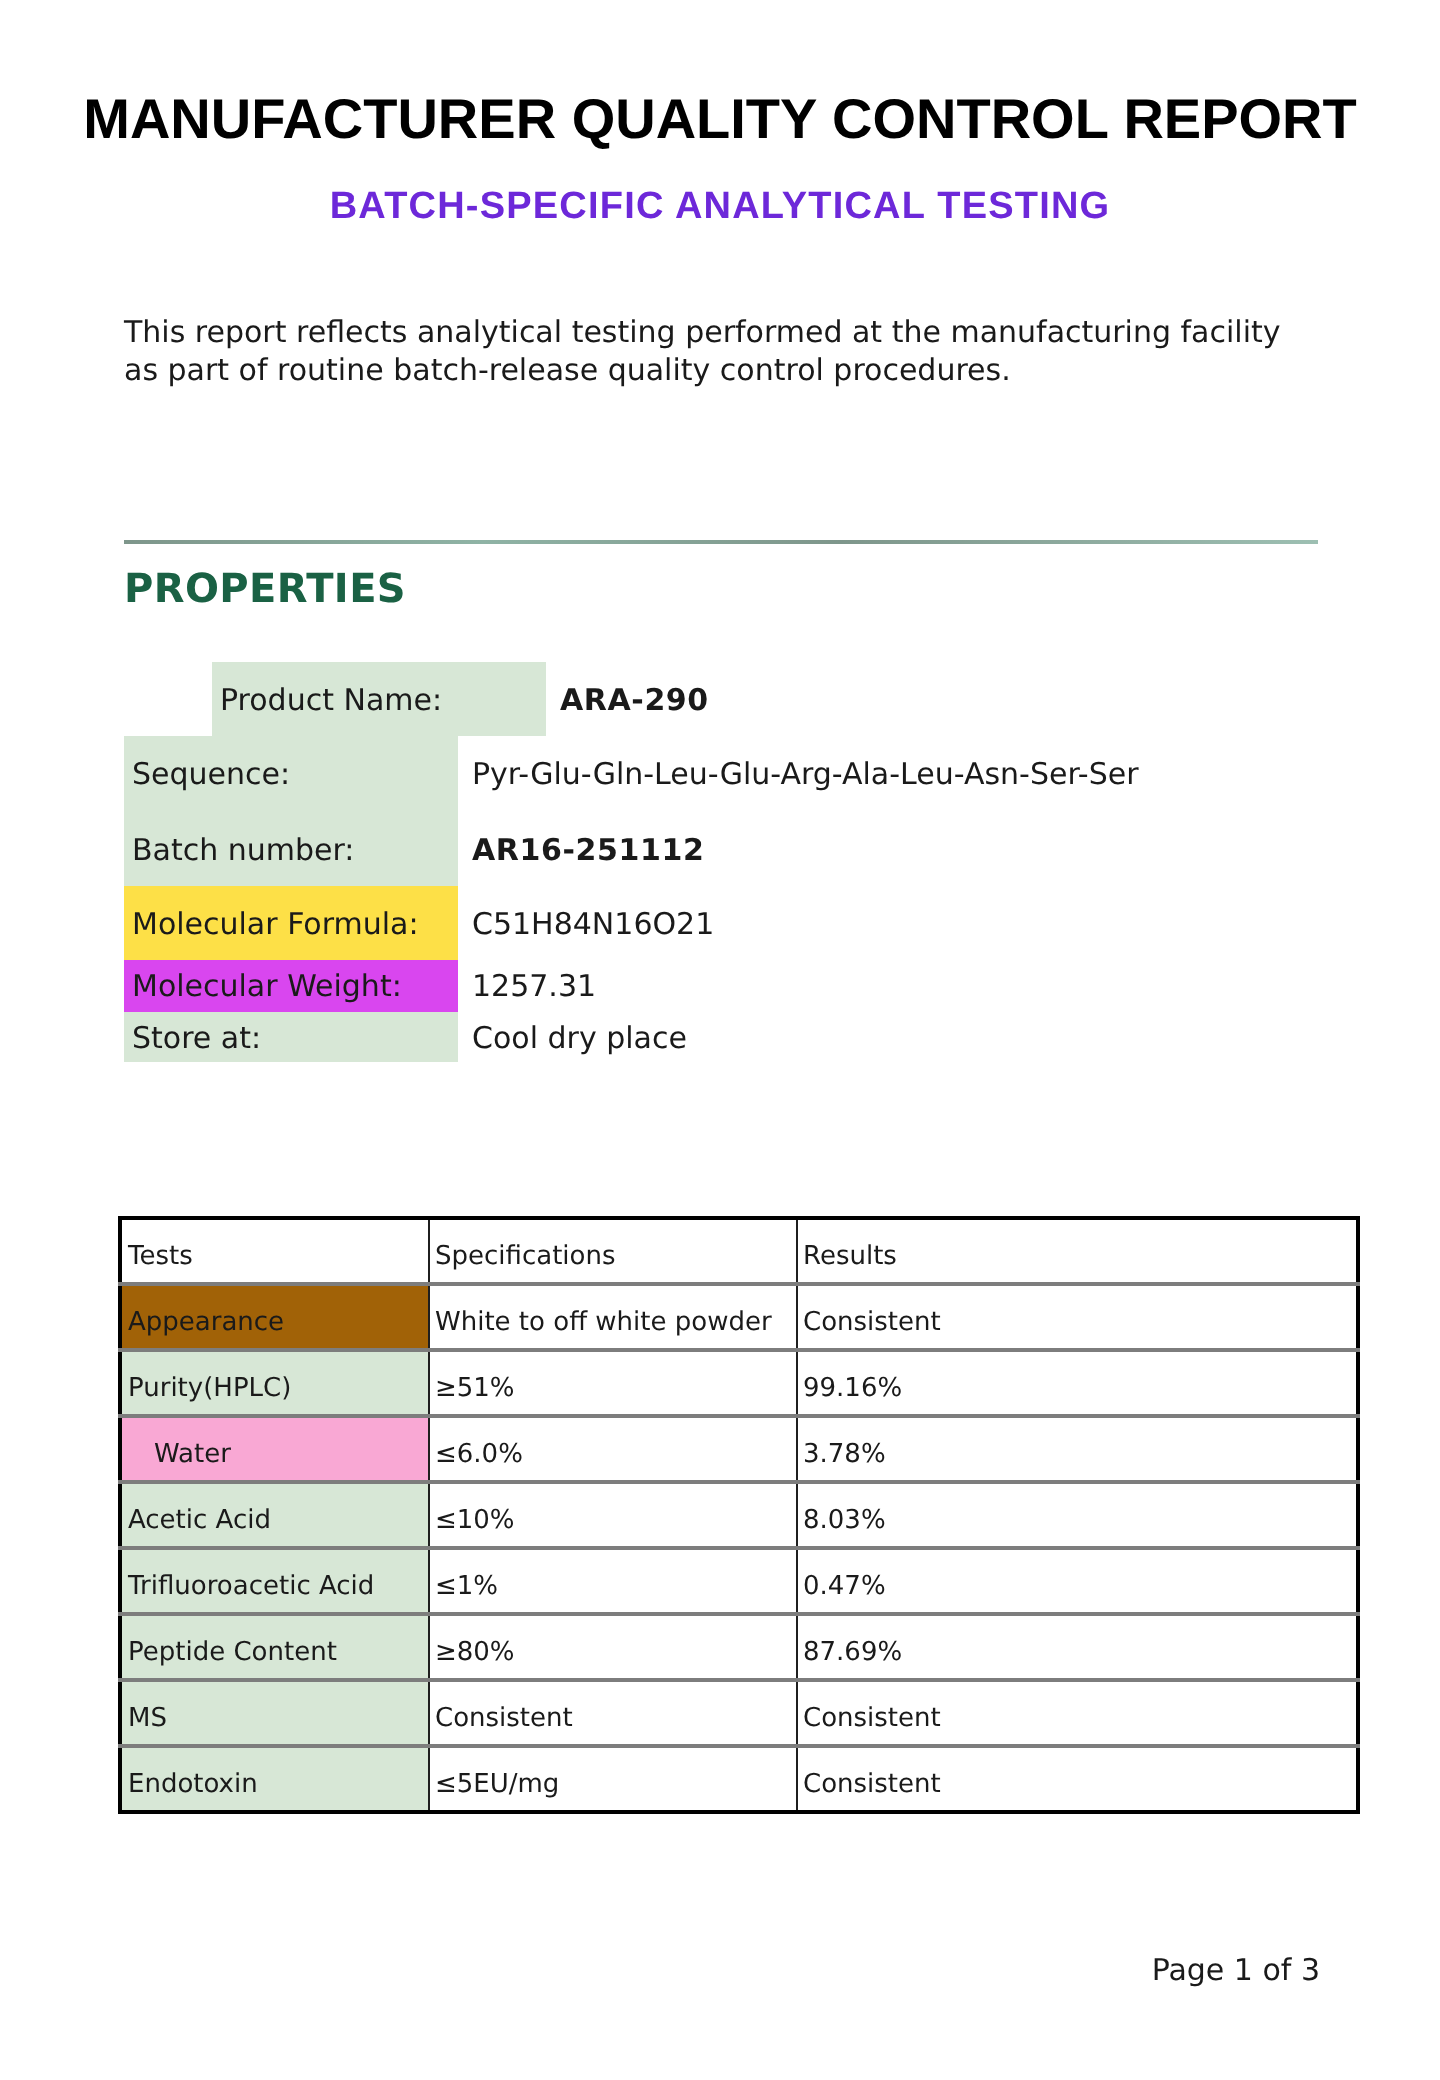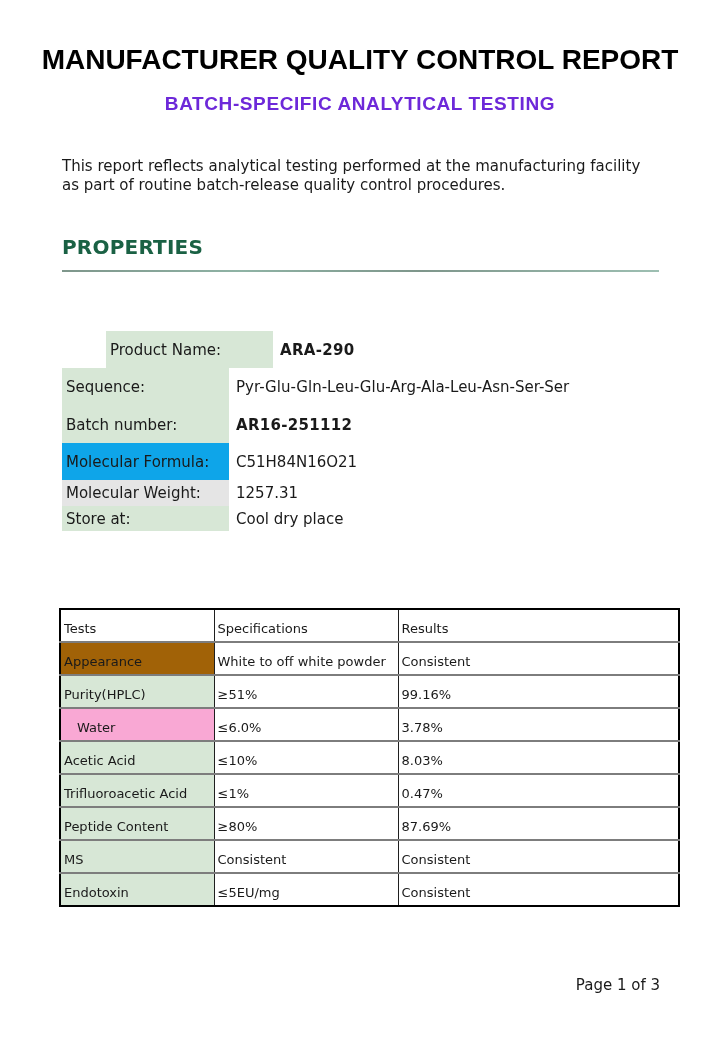--- a/index.html
+++ b/index.html
@@ -61,42 +61,42 @@
 <div class="page">
 
   <div class="title">MANUFACTURER QUALITY CONTROL REPORT</div>
   <div class="subtitle">BATCH-SPECIFIC ANALYTICAL TESTING</div>
 
   <div class="intro">
     <span>This report reflects analytical testing performed at the manufacturing facility</span><br>
     <span>as part of routine batch-release quality control procedures.</span>
   </div>
 
-  <div class="props-heading" style="color:#1a6144;">PROPERTIES</div>
+  <div class="props-heading" style="color:#1a6144;margin-top:47px;">PROPERTIES</div>
   <div class="props-rule" style="background:linear-gradient(to right,#7e968b,#8fb3a5 30%,#7e968b 60%,#9dbfb2);"></div>
 
   <div class="props">
     <div class="prow r1">
       <div class="plabel" style="background:#d7e7d6;">Product Name:</div>
       <div class="pvalue bold">ARA-290</div>
     </div>
     <div class="prow r2">
       <div class="plabel" style="background:#d7e7d6;">Sequence:</div>
       <div class="pvalue">Pyr-Glu-Gln-Leu-Glu-Arg-Ala-Leu-Asn-Ser-Ser</div>
     </div>
     <div class="prow r3">
       <div class="plabel" style="background:#d7e7d6;">Batch number:</div>
       <div class="pvalue bold">AR16-251112</div>
     </div>
     <div class="prow r4">
-      <div class="plabel" style="background:#0ea5e9;text-align:right;">Molecular Formula:</div>
+      <div class="plabel" style="background:#fde047;text-align:right;">Molecular Formula:</div>
       <div class="pvalue">C51H84N16O21</div>
     </div>
     <div class="prow r5">
-      <div class="plabel" style="background:#e5e5e5;">Molecular Weight:</div>
+      <div class="plabel" style="background:#d946ef;">Molecular Weight:</div>
       <div class="pvalue">1257.31</div>
     </div>
     <div class="prow r6">
       <div class="plabel" style="background:#d7e7d6;">Store at:</div>
       <div class="pvalue">Cool dry place</div>
     </div>
   </div>
 
   <table class="tests">
     <colgroup>

